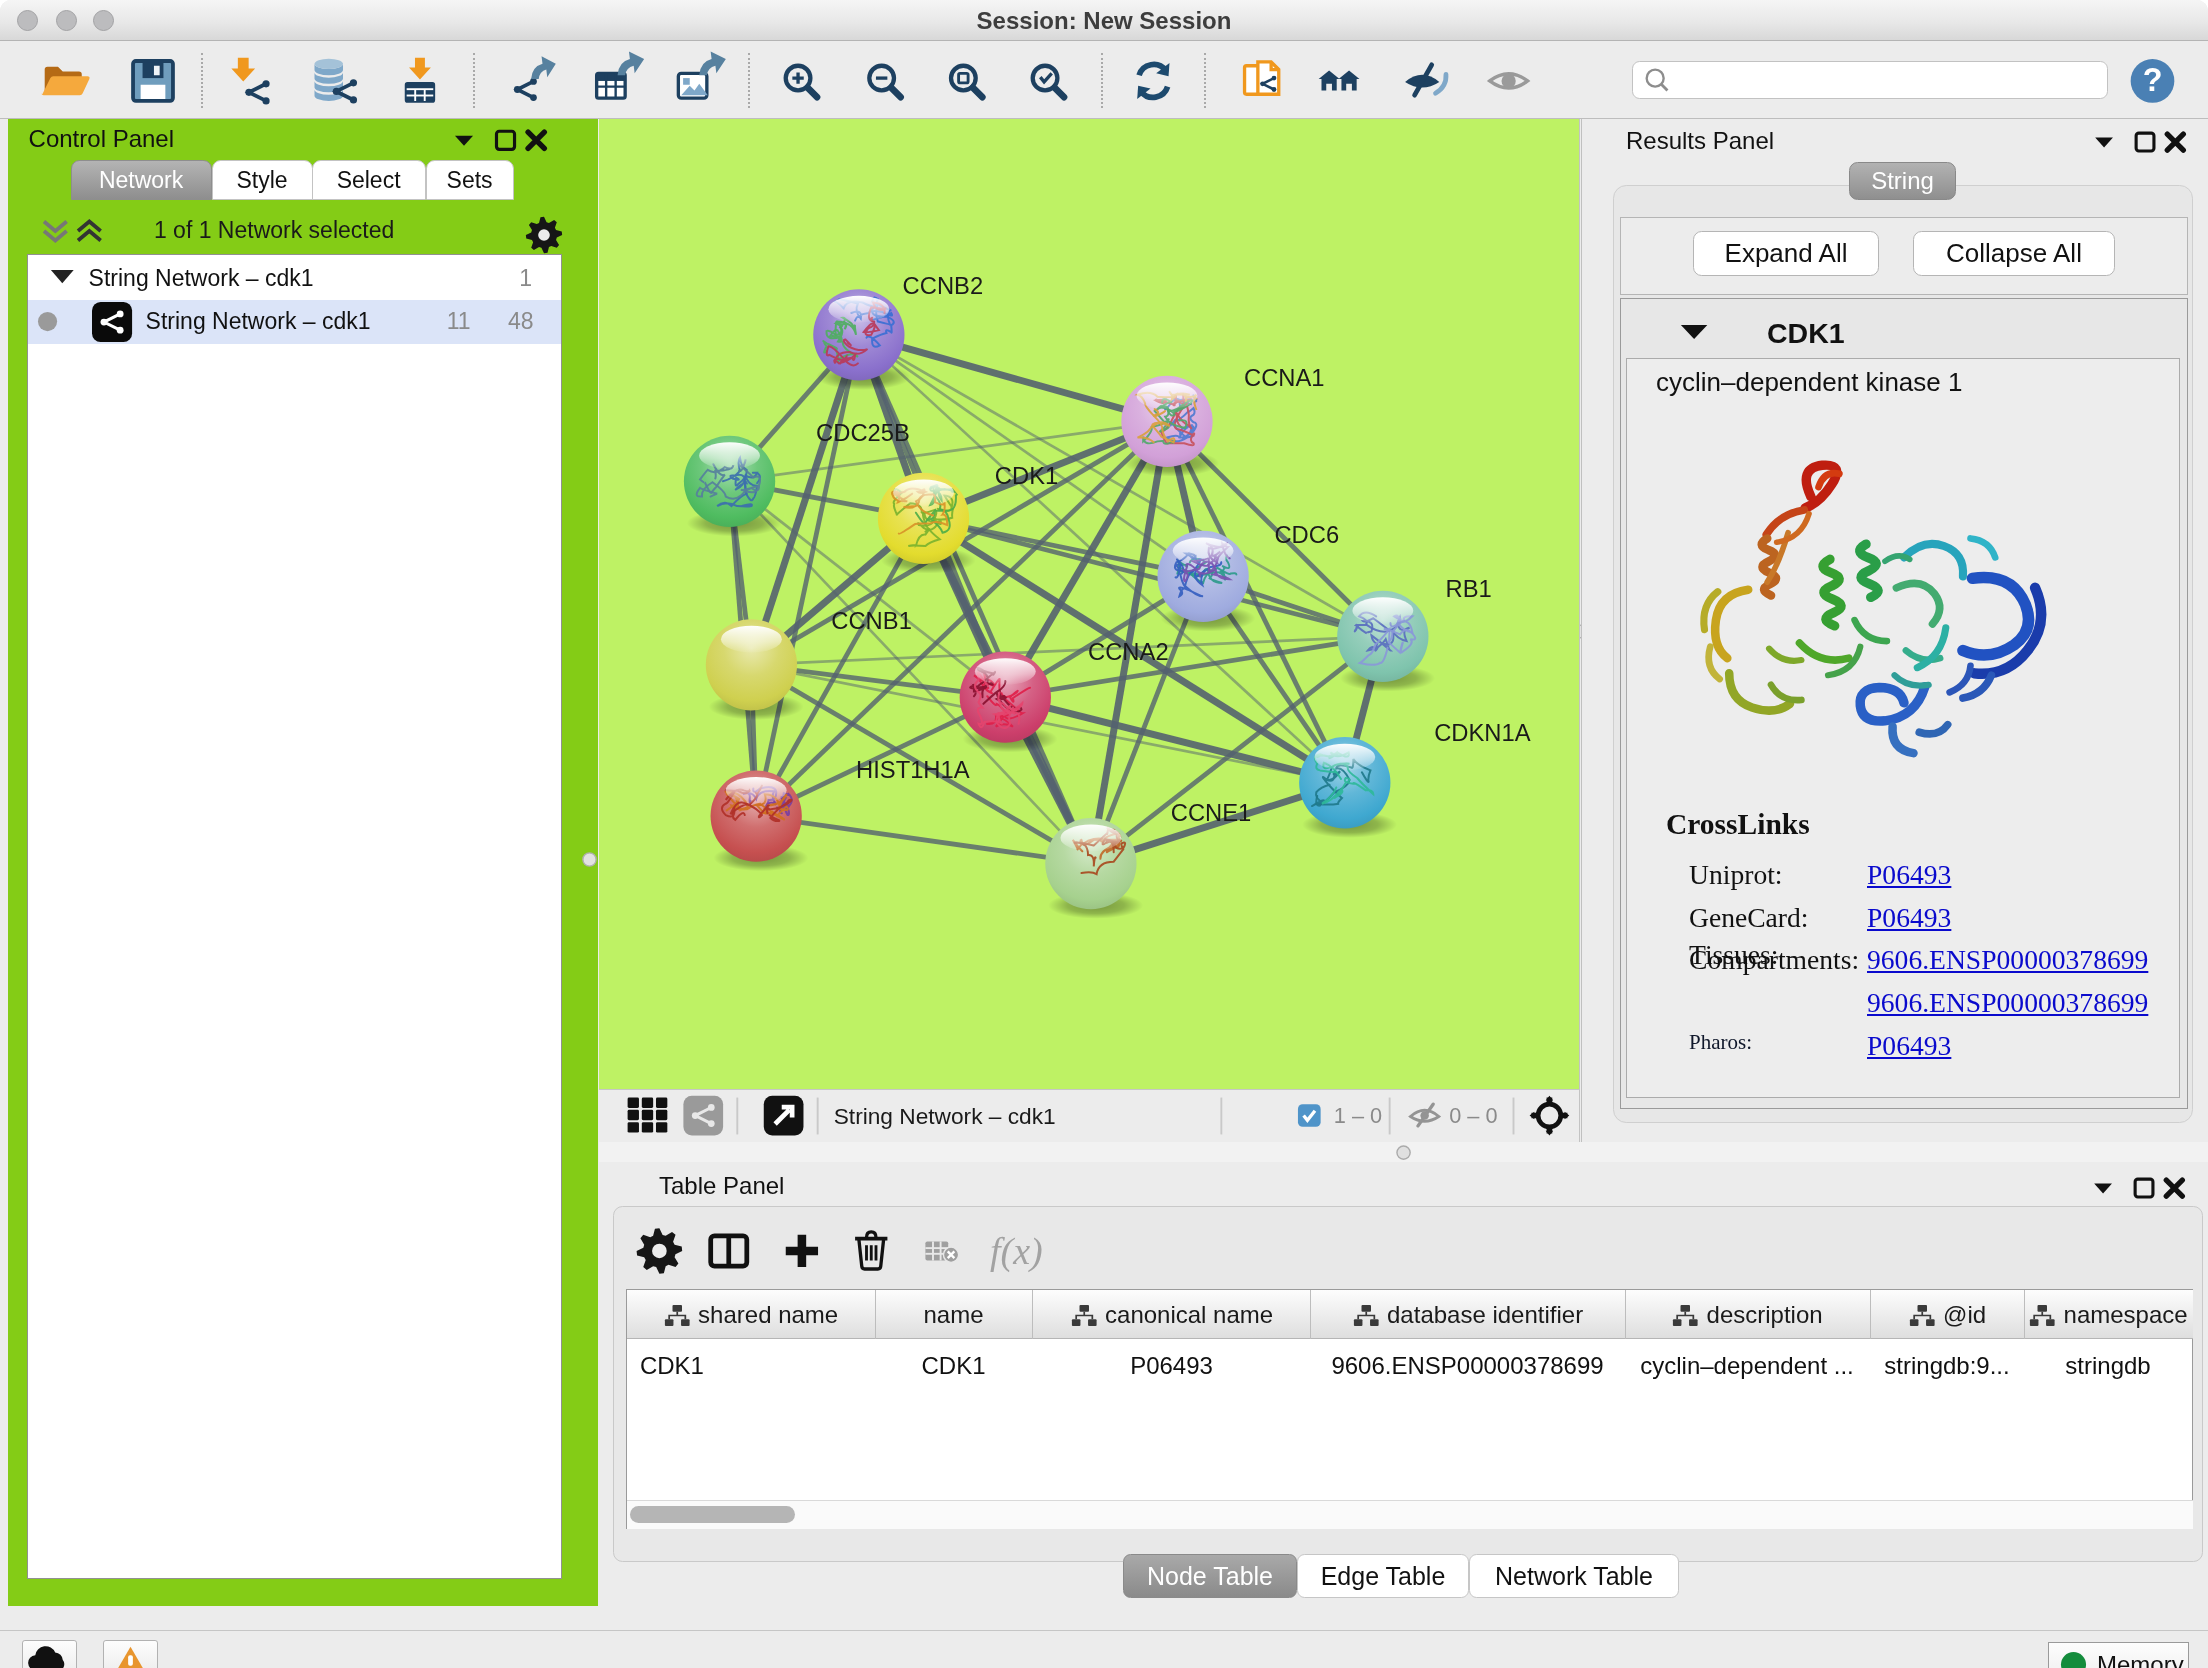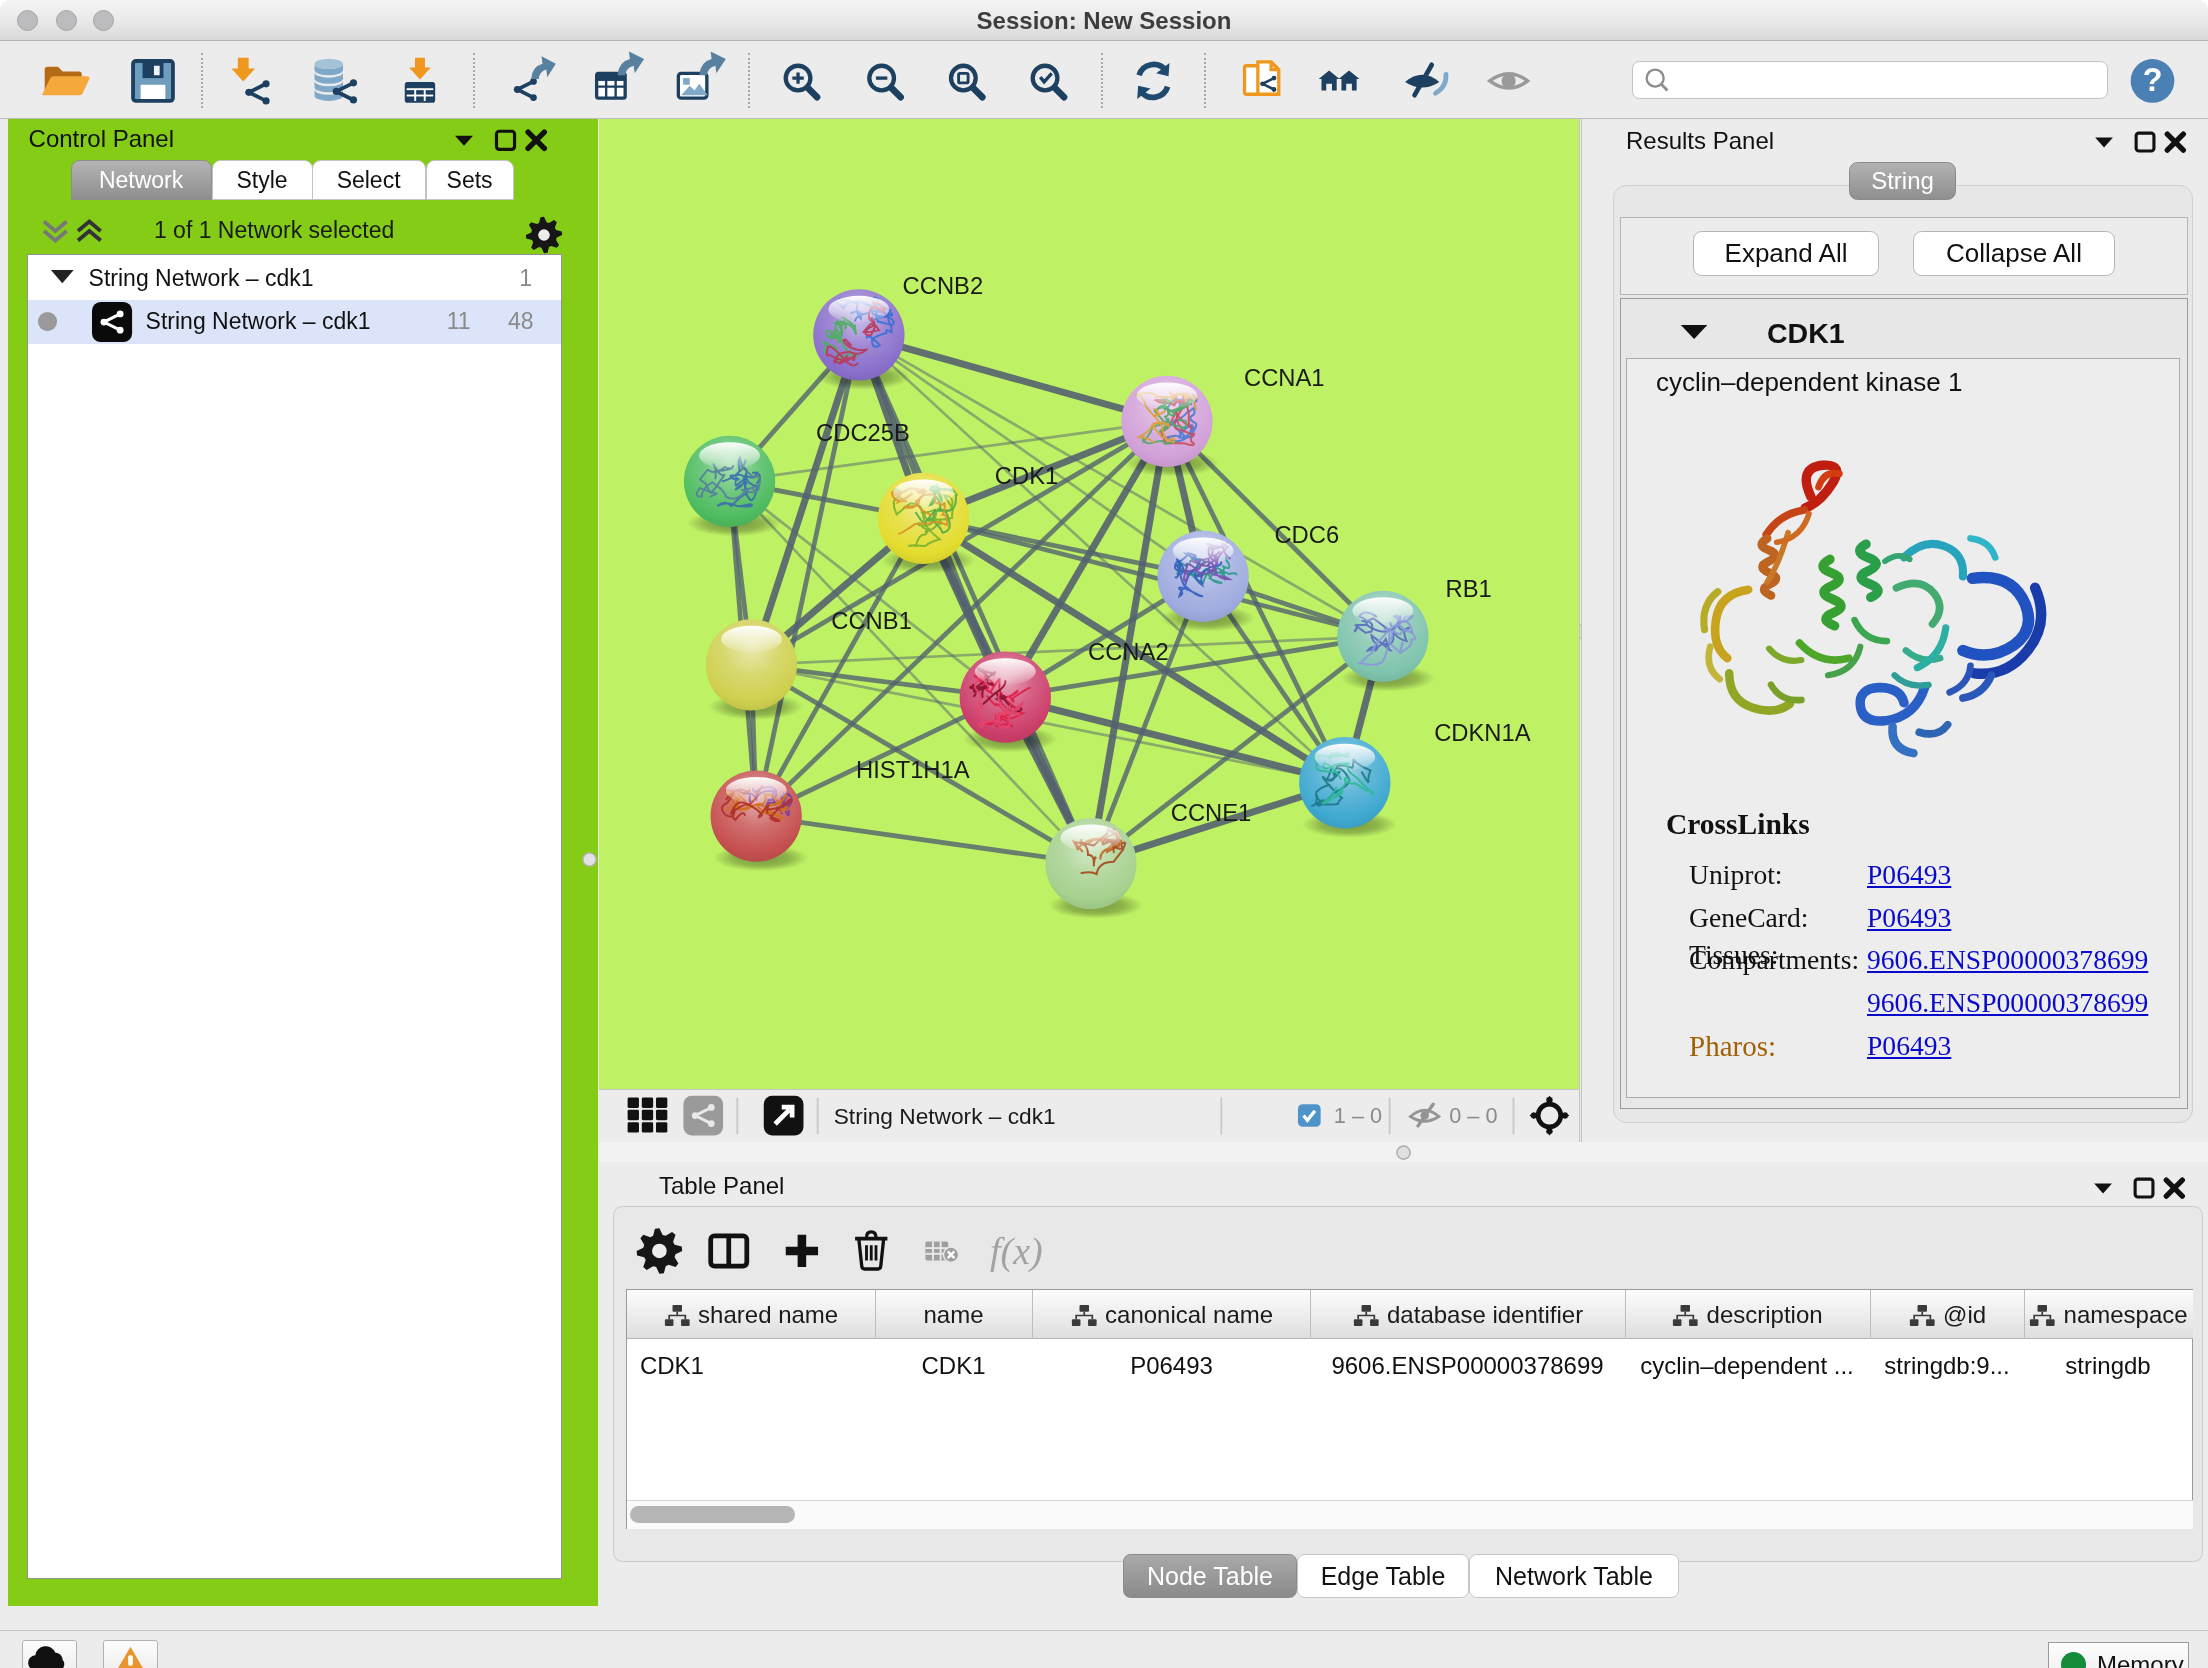--- a/index.html
+++ b/index.html
@@ -635,21 +635,21 @@
 </div>
 <div class="abs serif" style="left:1666px;top:808px;font-size:29.5px;font-weight:bold;color:#111">CrossLinks</div>
 <div class="abs serif" style="left:1689px;top:859px;font-size:27.6px;color:#111">Uniprot:</div>
 <div class="abs serif" style="left:1867px;top:859px;font-size:27.6px"><a class="link">P06493</a></div>
 <div class="abs serif" style="left:1689px;top:902px;font-size:27.6px;color:#111">GeneCard:</div>
 <div class="abs serif" style="left:1867px;top:902px;font-size:27.6px"><a class="link">P06493</a></div>
 <div class="abs serif" style="left:1689px;top:944px;font-size:27.6px;color:#111">Compartments:</div>
 <div class="abs serif" style="left:1867px;top:944px;font-size:27.6px"><a class="link">9606.ENSP00000378699</a></div>
 <div class="abs serif" style="left:1689px;top:939px;font-size:27.6px;color:#111">Tissues:</div>
 <div class="abs serif" style="left:1867px;top:987px;font-size:27.6px"><a class="link">9606.ENSP00000378699</a></div>
-<div class="abs serif" style="left:1689px;top:1030px;font-size:29px;color:#a16207">Pharos:</div>
+<div class="abs serif" style="left:1689px;top:1030px;font-size:21px;color:#0f172a">Pharos:</div>
 <div class="abs serif" style="left:1867px;top:1030px;font-size:27.6px"><a class="link">P06493</a></div>
 <div id="tablepanel" class="abs">
 <div class="abs panel-title" style="left:60px;top:9.5px">Table Panel</div>
 <svg class="abs" style="left:1488px;top:12.4px" width="124" height="30" viewBox="0 0 130 32">
       <g transform="translate(16,15) scale(0.95)">
         <path d="M-10,-5 h20 l-10,11 z" fill="#111"></path>
         <rect x="36" y="-10" width="20" height="20" rx="3" fill="none" stroke="#111" stroke-width="3.5"></rect>
         <path d="M71,-9 l18,18 M89,-9 l-18,18" stroke="#111" stroke-width="6" stroke-linecap="round"></path>
       </g>
     </svg>

